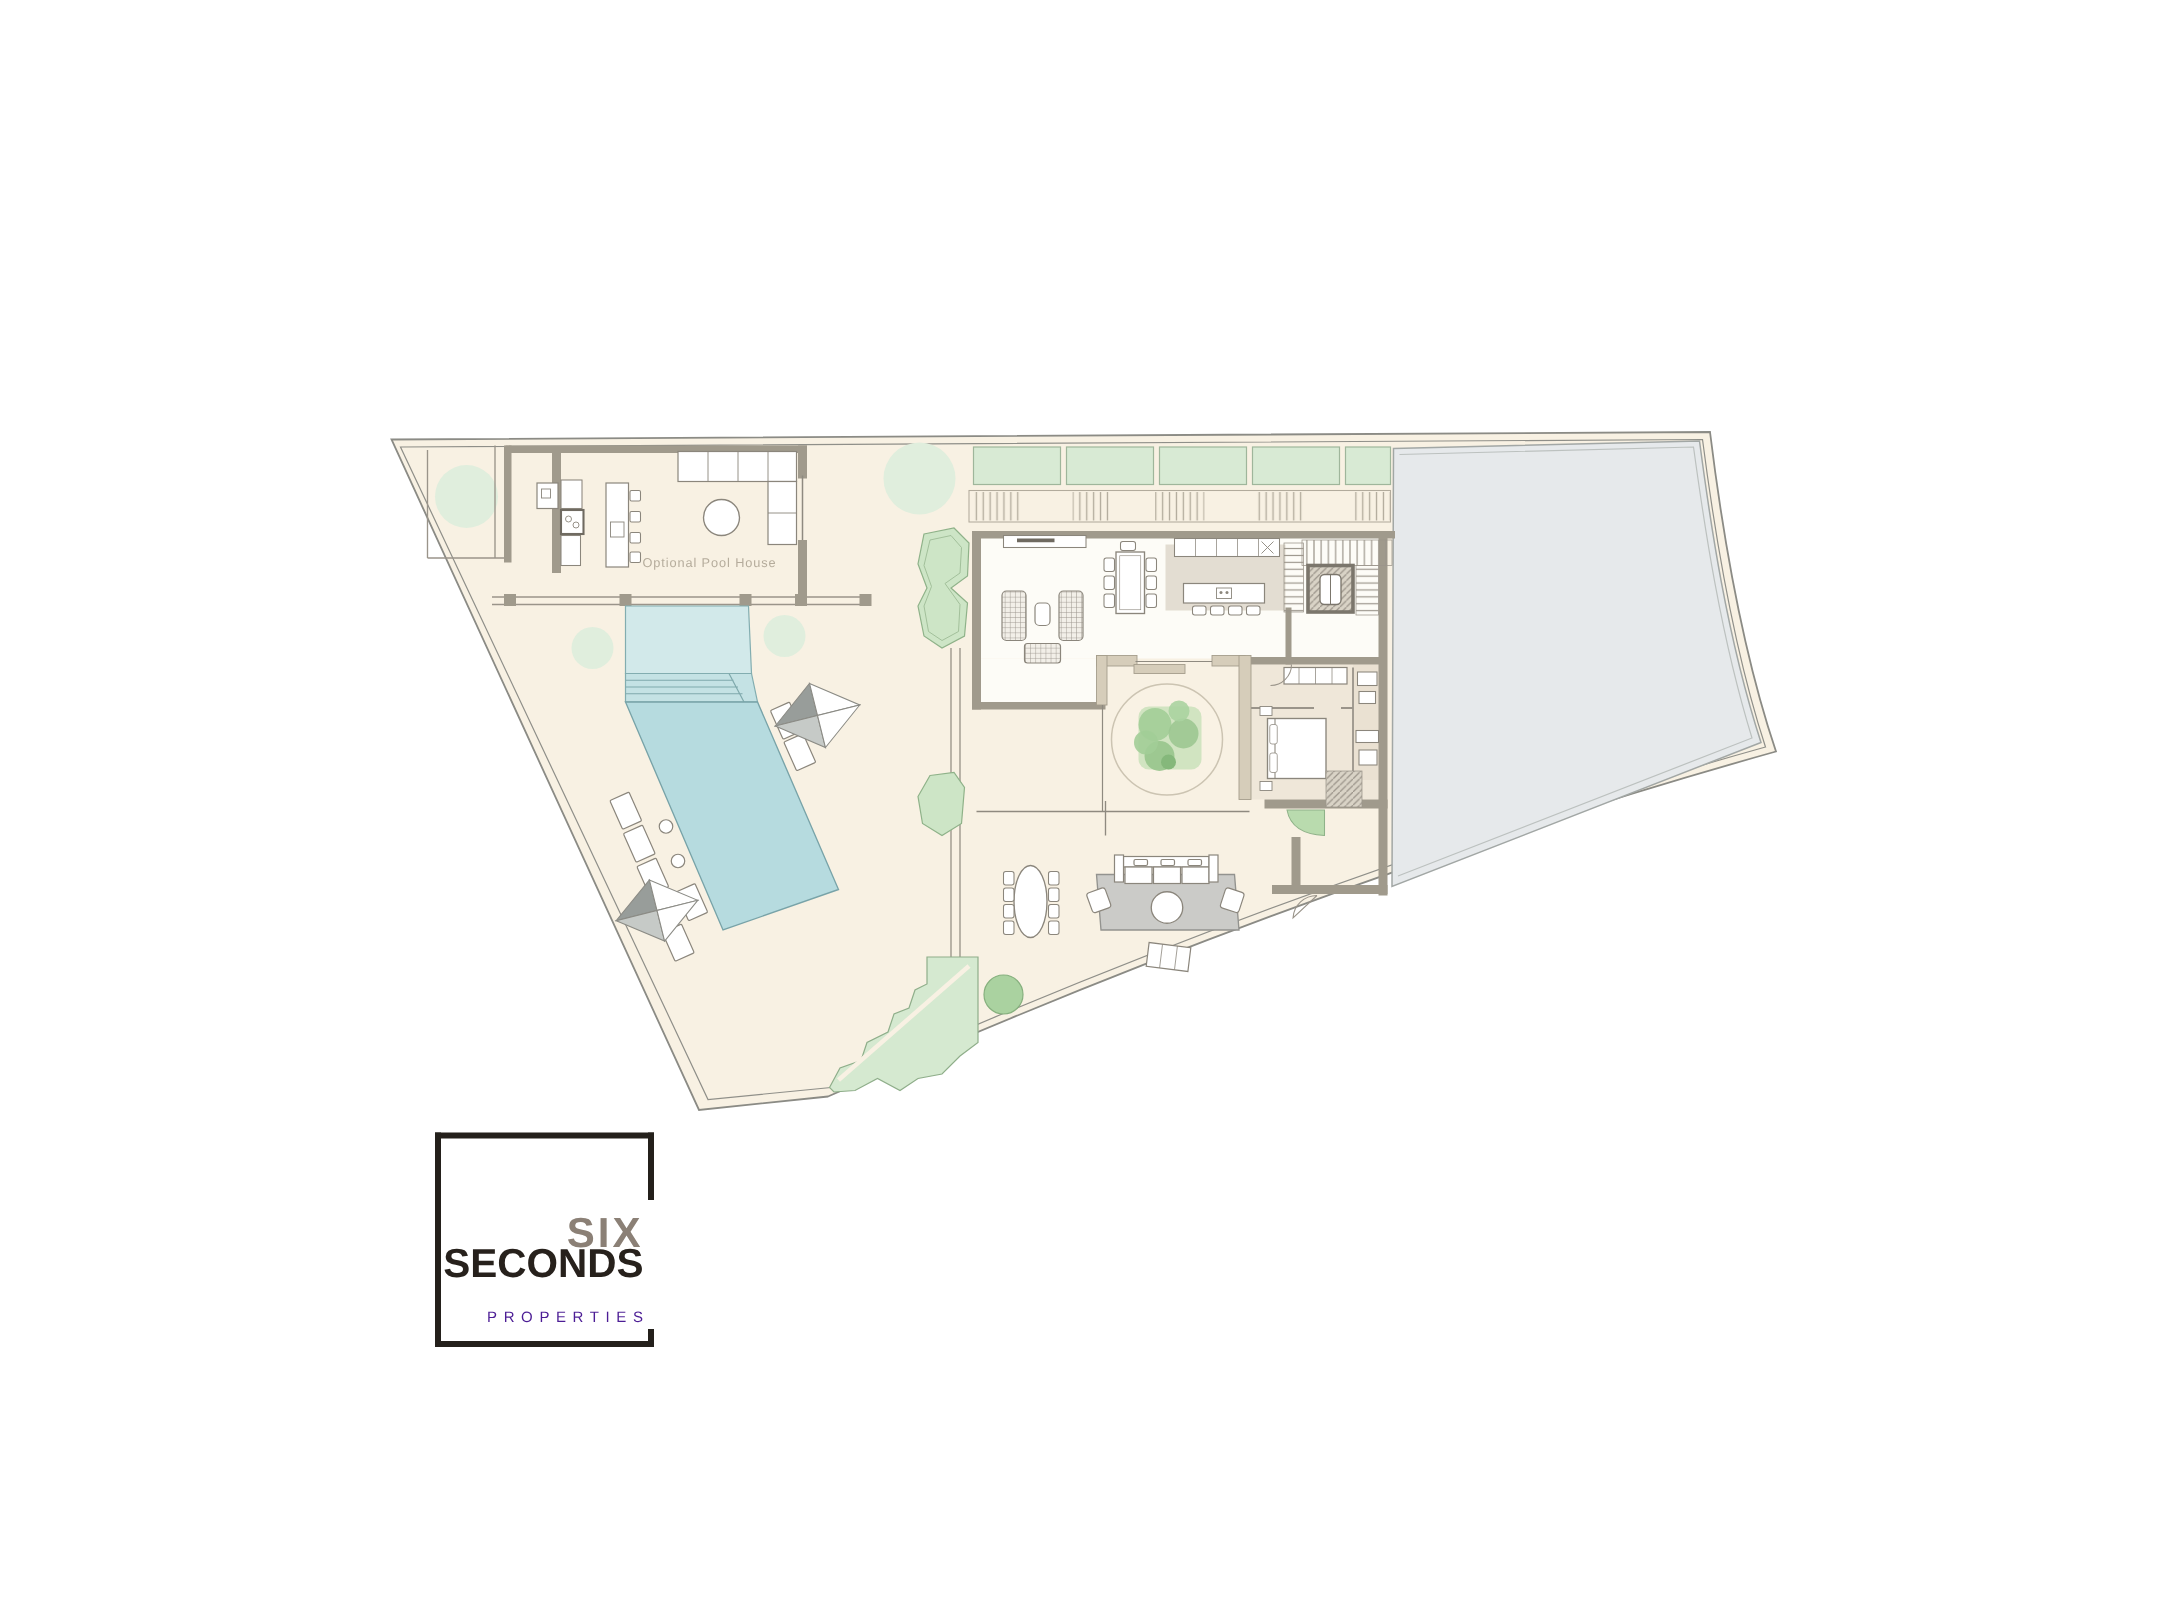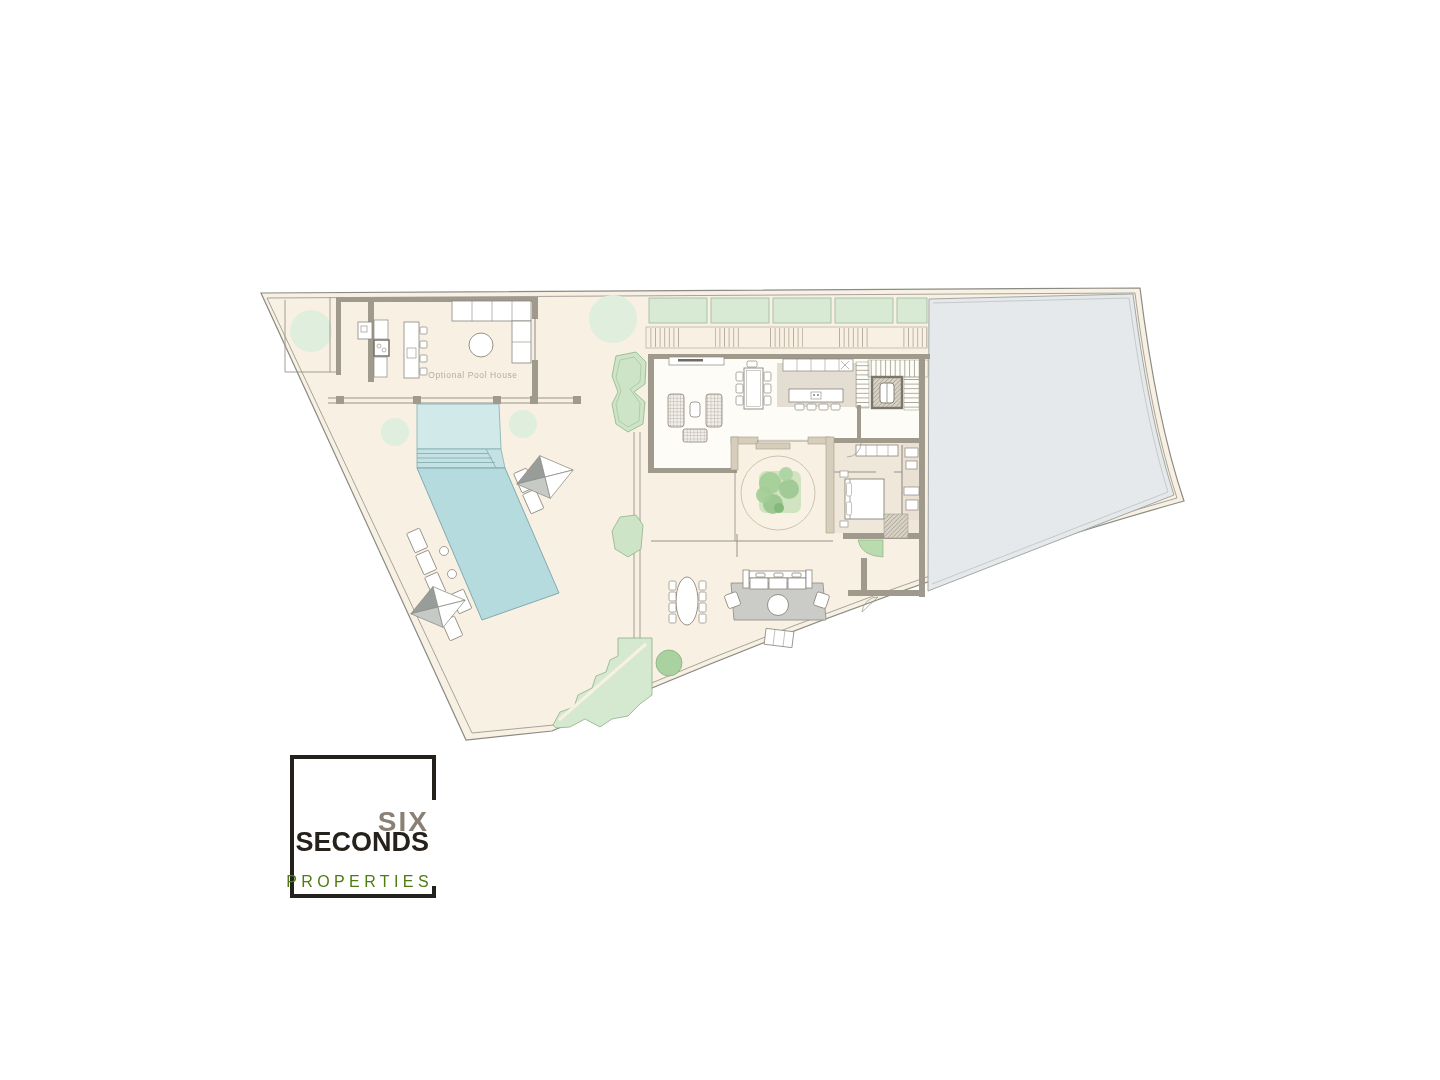--- a/index.html
+++ b/index.html
@@ -10,21 +10,21 @@
   .logo{position:absolute;left:290px;top:755px;width:146px;height:143px;}
   .logo .bar{position:absolute;background:#24201b;}
   .bar-top{left:0;top:0;width:146px;height:4px;}
   .bar-left{left:0;top:0;width:4px;height:143px;}
   .bar-bottom{left:0;top:139px;width:146px;height:4px;}
   .bar-right-a{left:142px;top:0;width:4px;height:45px;}
   .bar-right-b{left:142px;top:131px;width:4px;height:12px;}
   .logo-word{position:absolute;right:7px;white-space:nowrap;line-height:1;}
   .word-top{top:53px;font-size:28px;font-weight:700;letter-spacing:2px;color:#8b8076;}
   .word-main{top:74px;font-size:27px;font-weight:700;letter-spacing:0px;color:#27211c;}
-  .word-sub{top:119px;font-size:16px;font-weight:400;letter-spacing:4.4px;color:#4d7c0f;right:3px;}
+  .word-sub{top:119px;font-size:10px;font-weight:400;letter-spacing:4.4px;color:#4c1d95;right:3px;}
 </style>
 </head>
 <body>
 
 <div id="stage">
 
 <svg id="plan-svg" width="1440" height="1080" viewBox="0 0 1440 1080">
   <defs>
     <pattern id="pGrid" width="3.4" height="3.4" patternUnits="userSpaceOnUse">
       <rect width="3.4" height="3.4" fill="#f2efe8"></rect>

